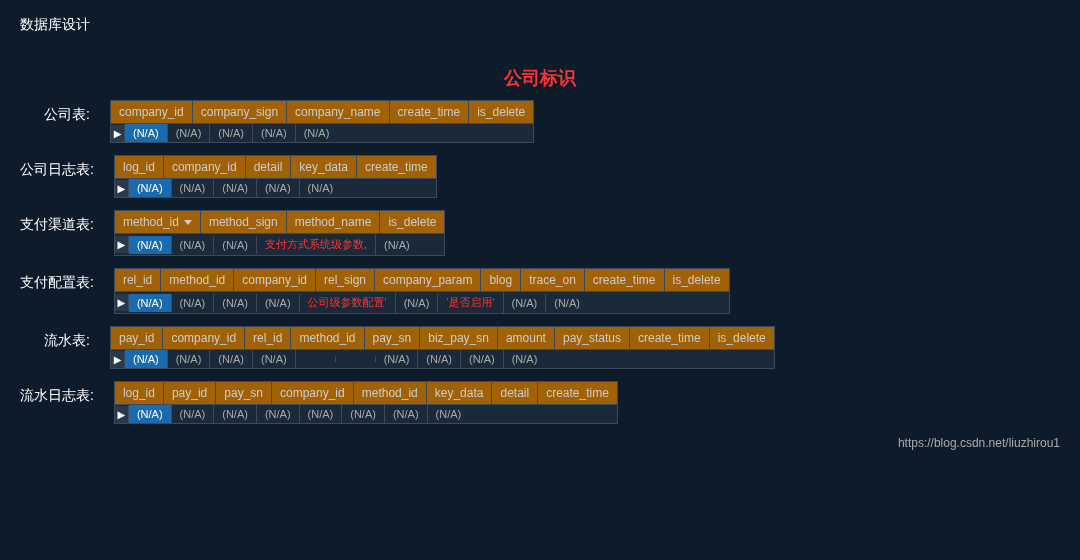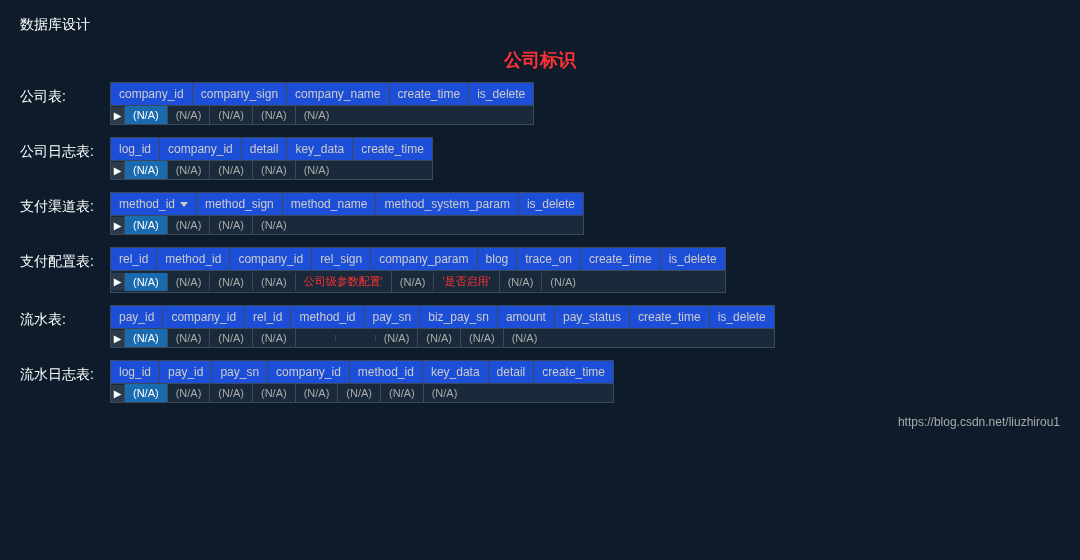--- a/index.html
+++ b/index.html
@@ -8,50 +8,51 @@
       color: #ffffff;
       font-family: 'Microsoft YaHei', Arial, sans-serif;
       font-size: 13px;
       width: 1080px;
       min-height: 560px;
       padding: 16px 20px;
     }
     .page-title {
       font-size: 14px;
       color: #ffffff;
-      margin-bottom: 14px;
+      margin-bottom: 32px;
       font-family: Liberation Serif, serif;
     }
     .center-label {
       text-align: center;
       color: #ff3333;
       font-size: 18px;
       font-weight: bold;
       margin-bottom: 10px;
     }
     .table-section {
       display: flex;
       align-items: flex-start;
       margin-bottom: 12px;
     }
     .table-label {
       color: #ffffff;
       font-size: 14px;
       min-width: 90px;
       padding-top: 6px;
-      padding-right: 10px;
+      text-align: right;
+      padding-right: 20px;
     }
     .db-table {
       border: 1px solid #3a4a5a;
       background: #1a2a3a;
       min-width: 100px;
     }
     .db-table-header {
       display: flex;
-      background: #1d4ed8;
+      background: #a16207;
       border-bottom: 1px solid #3a4a5a;
     }
     .db-table-header .col-head {
       padding: 4px 8px;
       font-size: 12px;
       color: #cccccc;
       border-right: 1px solid #3a4a5a;
       white-space: nowrap;
     }
     .db-table-header .col-head:last-child {
@@ -176,28 +177,28 @@
       </div>
     </div>
     <div class="table-section">
       <div class="table-label">支付渠道表:</div>
       <div style="display: flex; flex-direction: column;">
         <div class="db-table">
           <div class="db-table-header">
             <div class="col-head with-arrow">method_id<span class="arrow-down"></span></div>
             <div class="col-head">method_sign</div>
             <div class="col-head">method_name</div>
-            <div class="col-head">method_system_param</div>
-            <div class="col-head">is_delete</div>
-          </div>
-          <div class="db-table-row">
-            <div class="row-arrow">▶</div>
-            <div class="col-cell highlighted">(N/A)</div>
-            <div class="col-cell">(N/A)</div>
-            <div class="col-cell">(N/A)</div>
+            <div class="col-head">is_delete</div>
+          </div>
+          <div class="db-table-row">
+            <div class="row-arrow">▶</div>
+            <div class="col-cell highlighted">(N/A)</div>
+            <div class="col-cell">(N/A)</div>
+            <div class="col-cell">(N/A)</div>
+            <div class="col-cell red-text">支付方式系统级参数,</div>
             <div class="col-cell">(N/A)</div>
           </div>
         </div>
       </div>
     </div>
     <div class="table-section">
       <div class="table-label">支付配置表:</div>
       <div style="display: flex; flex-direction: column;">
         <div class="db-table">
           <div class="db-table-header">

